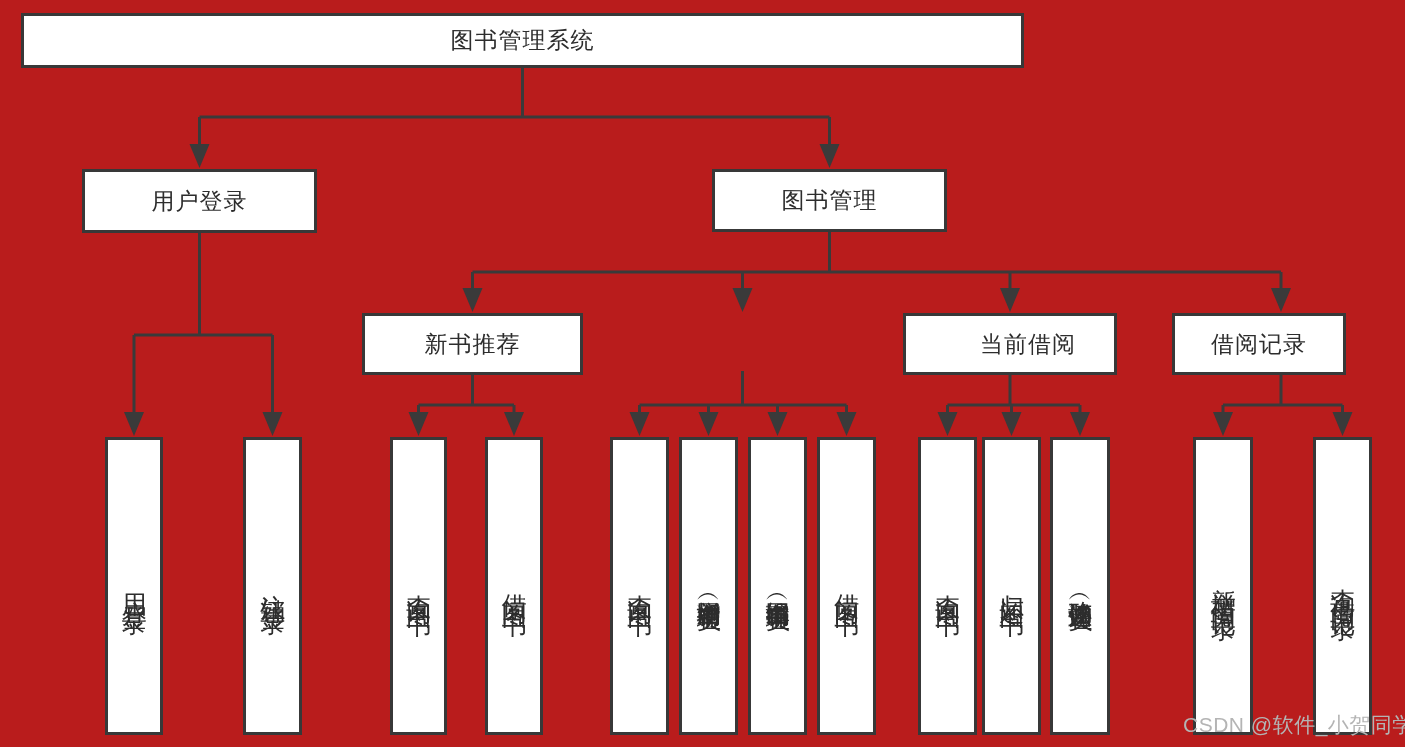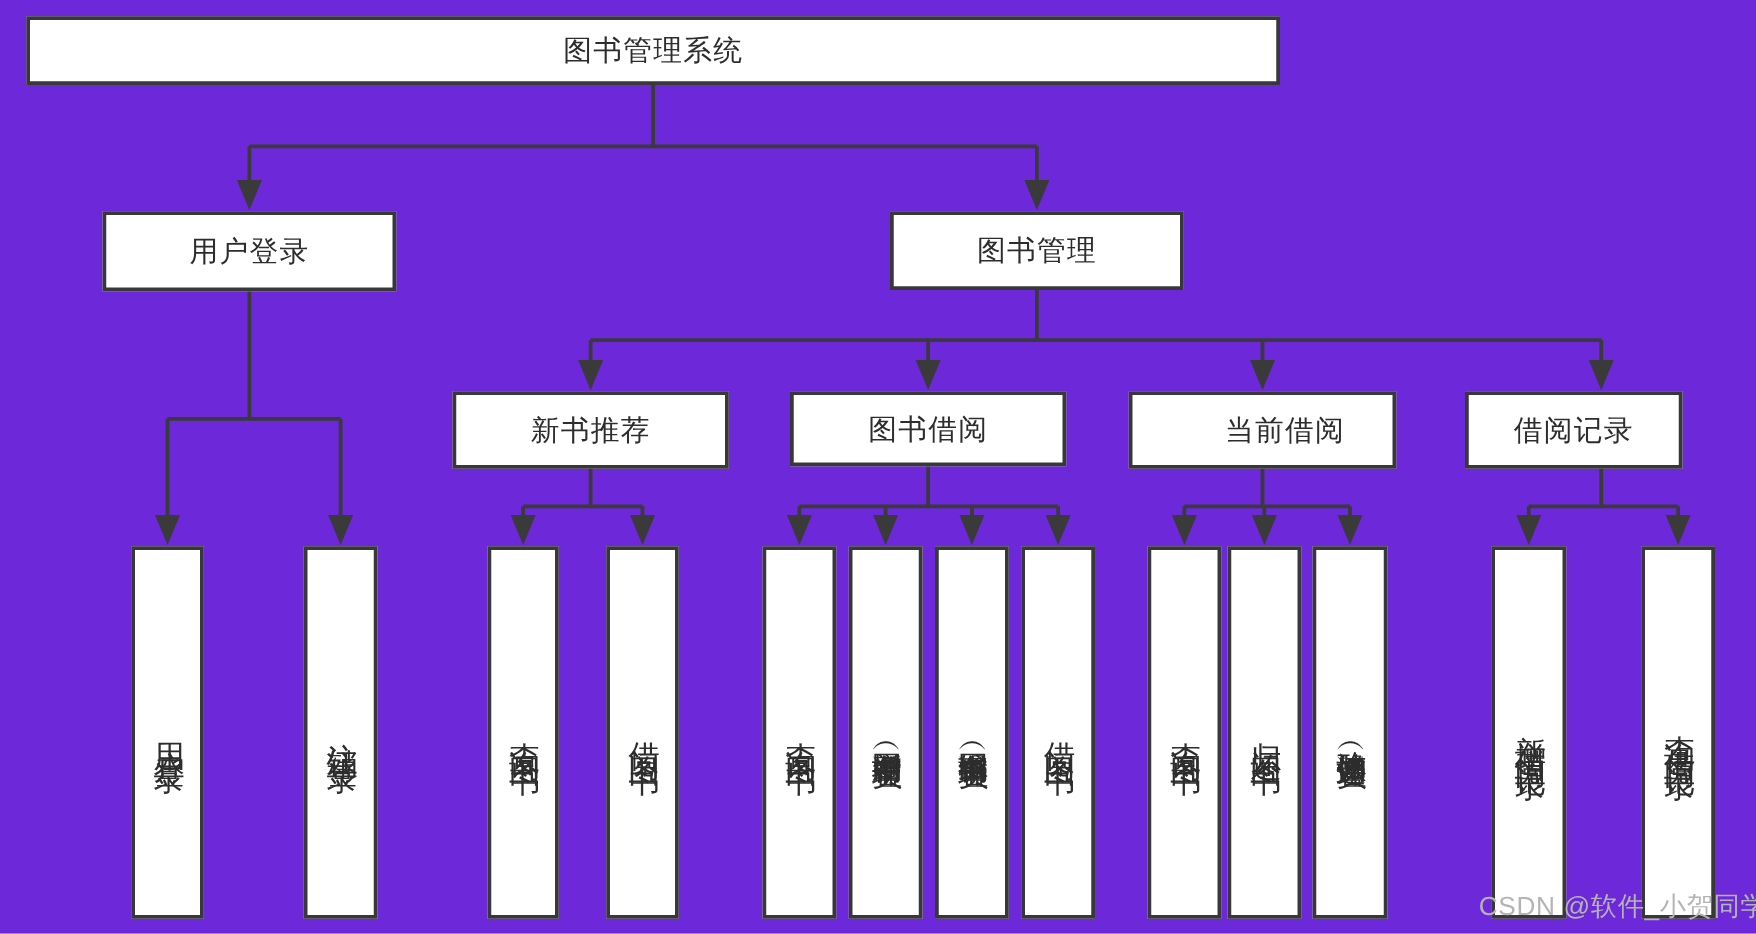--- a/index.html
+++ b/index.html
@@ -1,20 +1,20 @@
 <!DOCTYPE html>
 <html><head>
 <meta charset="utf-8">
 <style>
   html, body { margin: 0; padding: 0; background: #ffffff; }
   .canvas {
     position: relative;
     width: 1405px;
     height: 747px;
-    background: #6d28d9;
+    background: #b91c1c;
     font-family: "Liberation Sans", "DejaVu Sans", sans-serif;
     overflow: hidden;
   }
   .connectors {
     position: absolute;
     left: 0; top: 0;
     width: 1405px; height: 747px;
     z-index: 1;
   }
   .connectors path {
@@ -112,23 +112,20 @@
   <div class="box h" style="left:82px; top:169px; width:235px; height:64px;">
     <span>用户登录</span>
   </div>
   <div class="box h" style="left:712px; top:169px; width:235px; height:63px;">
     <span>图书管理</span>
   </div>
 
   <div class="box h" style="left:362px; top:313px; width:221px; height:62px;">
     <span>新书推荐</span>
   </div>
-  <div class="box h" style="left:632px; top:313px; width:221px; height:60px;">
-    <span>图书借阅</span>
-  </div>
   <div class="box h" style="left:903px; top:313px; width:214px; height:62px;padding-left:36px;">
     <span>当前借阅</span>
   </div>
   <div class="box h" style="left:1172px; top:313px; width:174px; height:62px;">
     <span>借阅记录</span>
   </div>
 
   <div class="box v" style="left:105px; top:437px; width:58px; height:298px;">
     <span>用户登录</span>
   </div>

